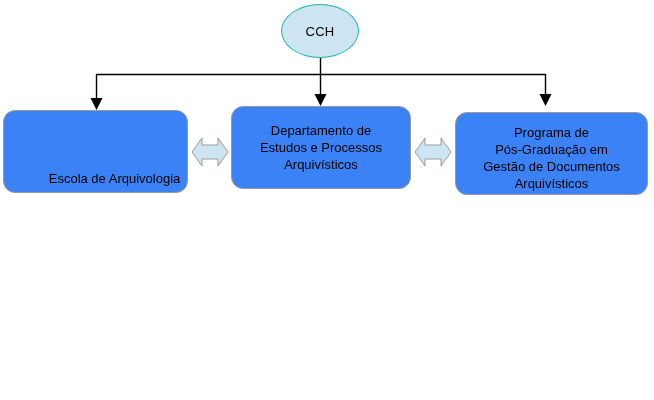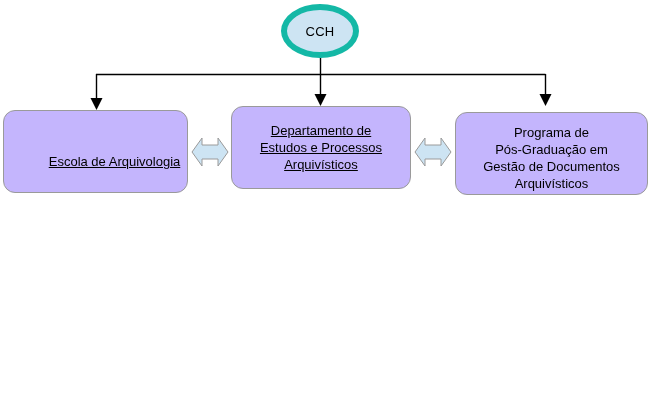--- a/index.html
+++ b/index.html
@@ -34,63 +34,62 @@
 
   
   .root-node {
     position: absolute;
     left: 281px;
     top: 4px;
     width: 78px;
     height: 54px;
     border-radius: 50%;
     background: #cde4f3;
-    border: 6px solid #14b8a6;
+    border: 1px solid #14b8a6;
     box-sizing: border-box;
     display: flex;
     align-items: center;
     justify-content: center;
   }
   .root-node .node-label {
     font-size: 13px;
     line-height: 15px;
     text-align: center;
     letter-spacing: 0.2px;
   }
 
   
   .box-node {
     position: absolute;
-    background: #c4b5fd;
+    background: #3b82f6;
     border: 1px solid #9a9a9a;
     border-radius: 12px;
     box-sizing: border-box;
     overflow: hidden;
     display: flex;
     align-items: center;
     justify-content: center;
-    text-decoration: underline;
   }
   .box-node .node-label {
     font-size: 13px;
     line-height: 17px;
     text-align: center;
     padding: 0 6px;
     white-space: pre-line;
   }
 
   #node-escola {
     left: 3px;
     top: 110px;
     width: 185px;
     height: 83px;
   }
   #node-escola .node-label {
     position: relative;
-    top: 10px;
+    top: 27px;
     margin-left: 38px;
   }
 
   #node-departamento {
     left: 231px;
     top: 106px;
     width: 180px;
     height: 83px;
   }
 

